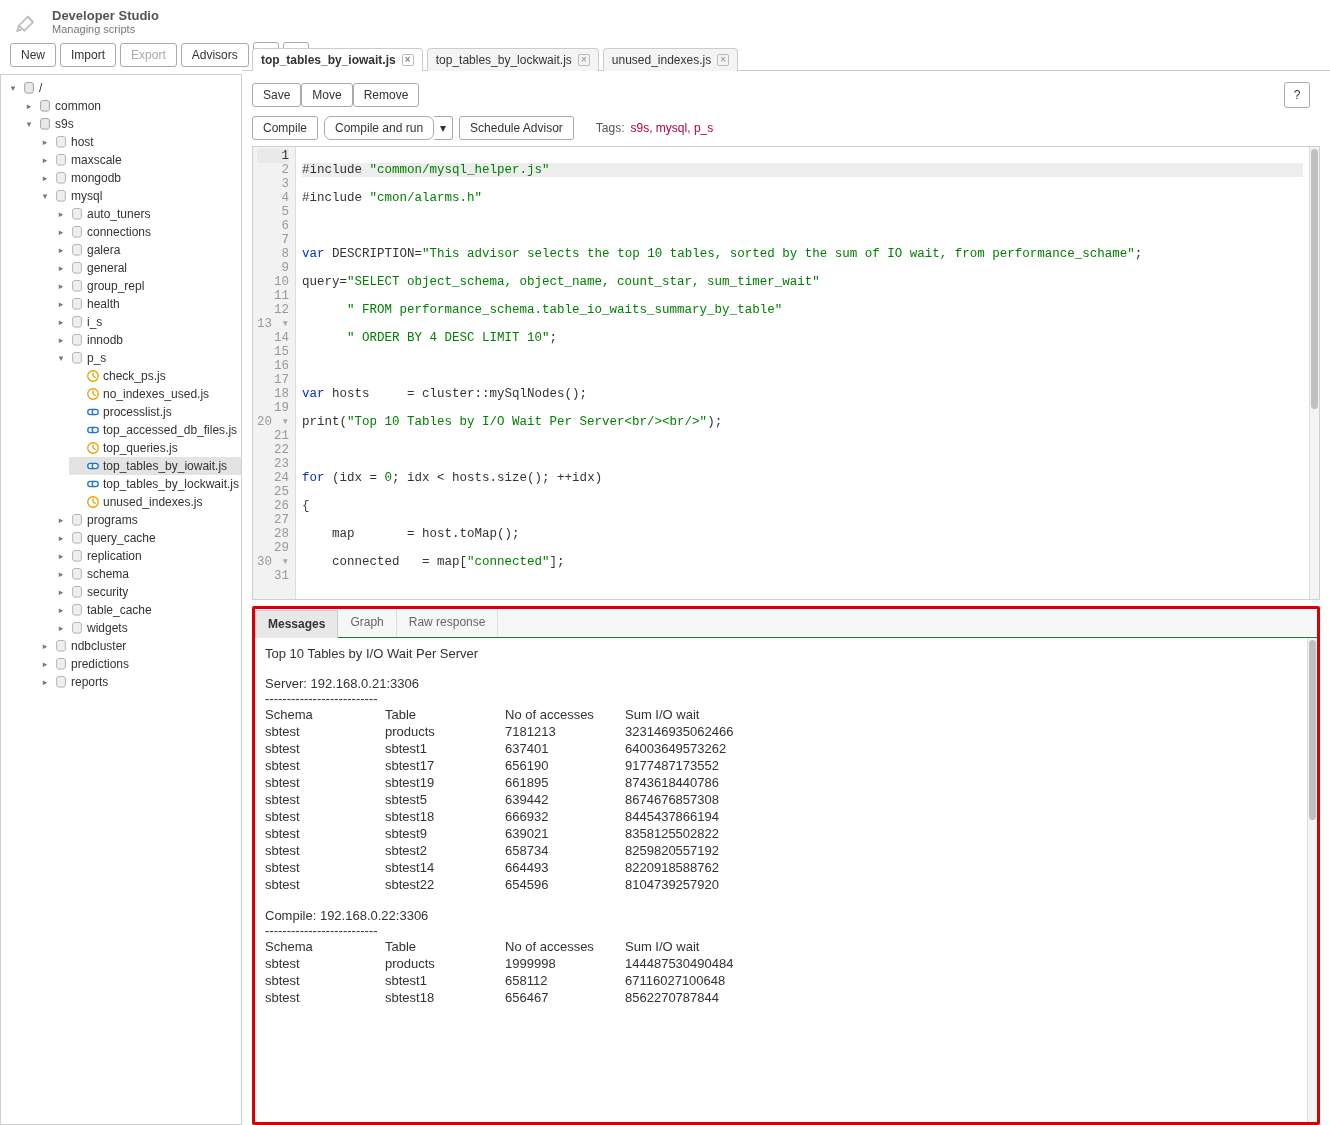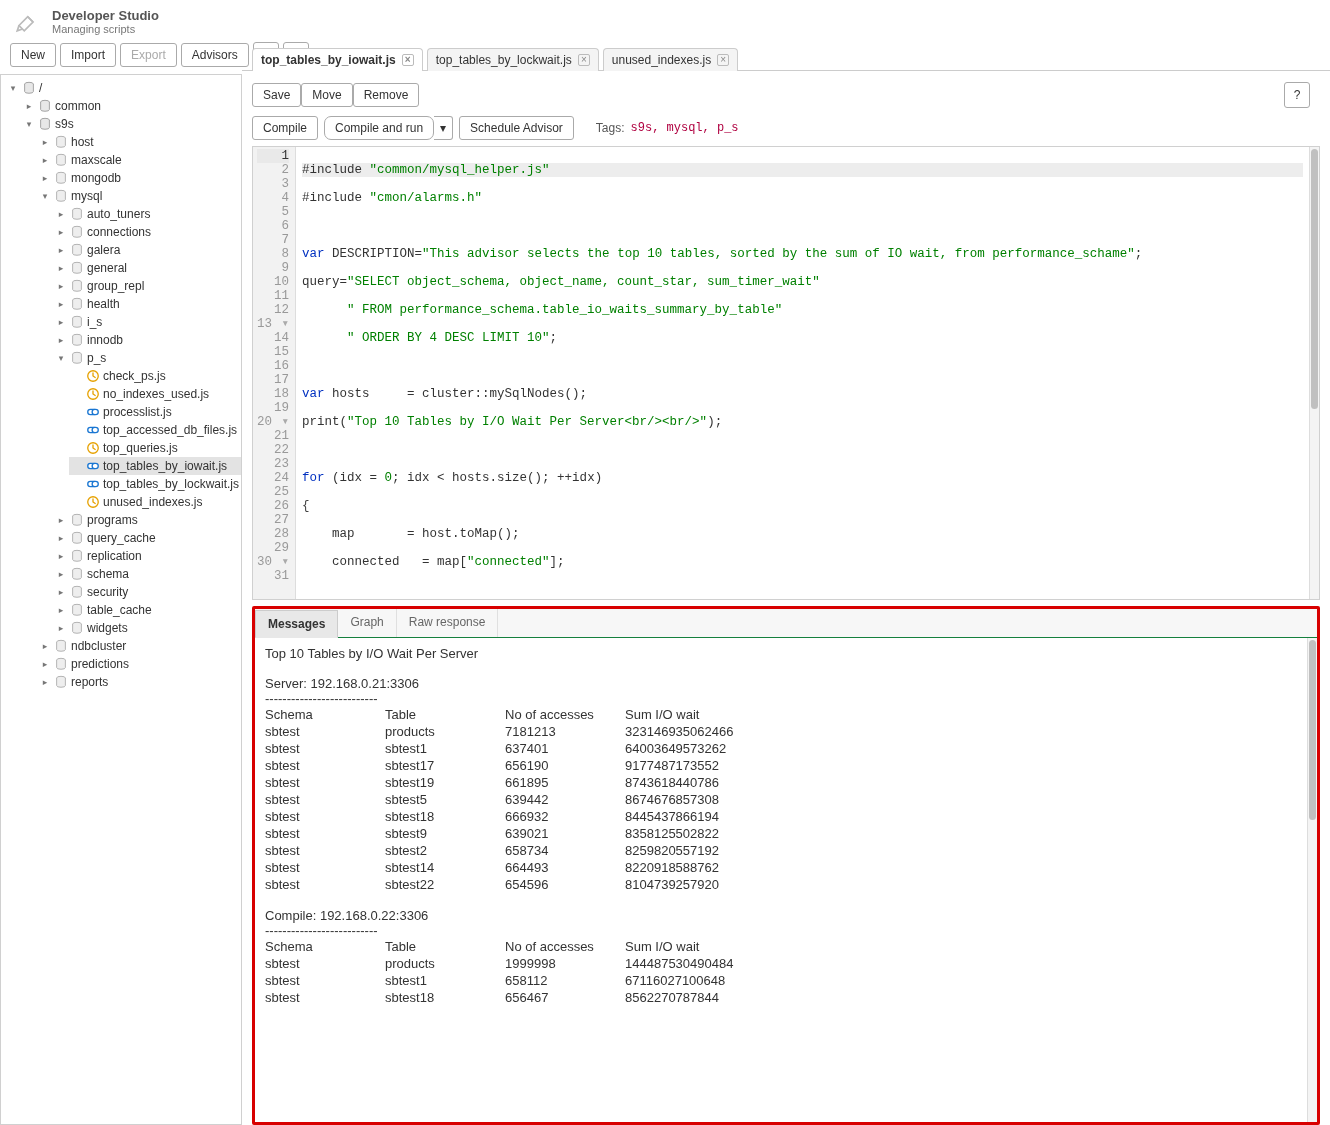--- a/index.html
+++ b/index.html
@@ -55,21 +55,21 @@
   .etab { display:flex; align-items:center; gap:6px; border:1px solid #ccc; border-bottom:none; border-top-left-radius:4px; border-top-right-radius:4px; padding:4px 8px; margin-right:4px; background:#f4f4f4; font-size:12px; cursor:pointer; position:relative; top:1px; }
   .etab.active { background:#fff; font-weight:bold; }
   .etab .close { font-size:10px; color:#888; border:1px solid #bbb; border-radius:2px; width:12px; height:12px; line-height:10px; text-align:center; }
 
   .toolbar2 { display:flex; align-items:center; padding:8px 10px; }
   .toolbar3 { display:flex; align-items:center; gap:6px; padding:0 10px 6px 10px; }
   .split-btn { display:flex; }
   .split-btn .main { border-top-right-radius:0; border-bottom-right-radius:0;border-radius:7px; }
   .split-btn .drop { border-left:none; border-top-left-radius:0; border-bottom-left-radius:0; padding:4px 6px; }
   .tags-lbl { margin-left:16px; color:#555; }
-  .tags-val { font-family: Liberation Mono, monospace; color:#b00040; }
+  .tags-val { font-family: Liberation Sans, sans-serif; color:#b00040; }
   .help-right { margin-left:auto; margin-right:10px; }
 
   
   .editor { flex:0 0 454px; border:1px solid #d0d0d0; margin:0 10px; display:flex; font-family: "Courier New", monospace; font-size:12.5px; line-height:14px; overflow:hidden; }
   .gutter { background:#f2f2f2; border-right:1px solid #ddd; text-align:right; color:#999; padding:2px 6px 2px 4px; user-select:none; min-width:34px; }
   .gutter .ln { height:14px; }
   .gutter .ln.active { background:#e9e9e9; color:#333; }
   .code { padding:2px 6px; flex:1; overflow:auto; white-space:pre; }
   .code .line { height:14px; }
   .code .line.active { background:#ededed; }

